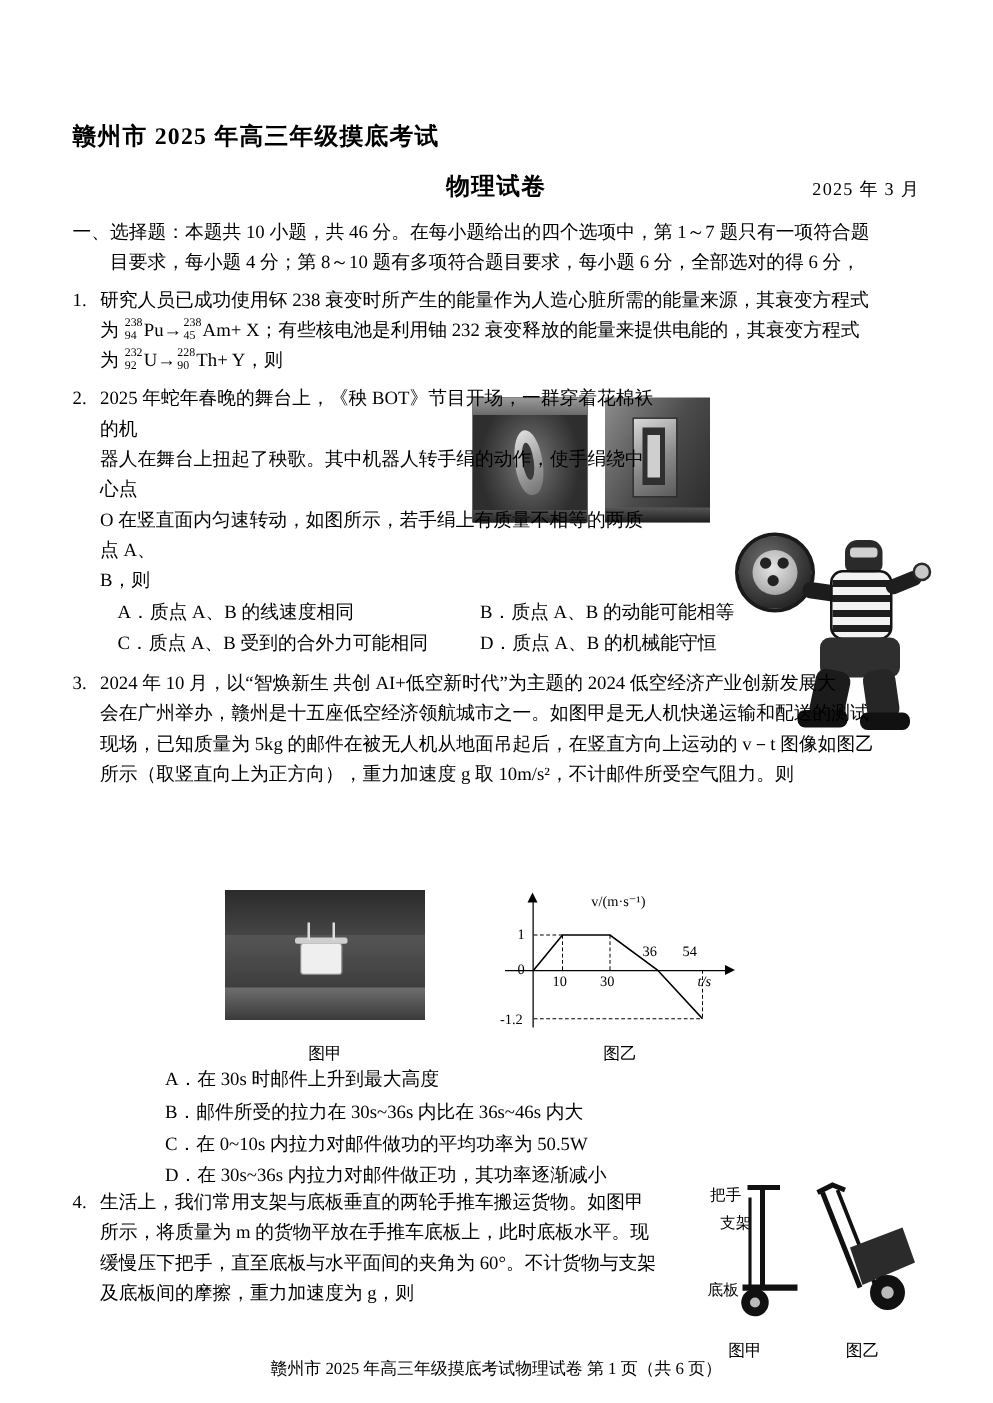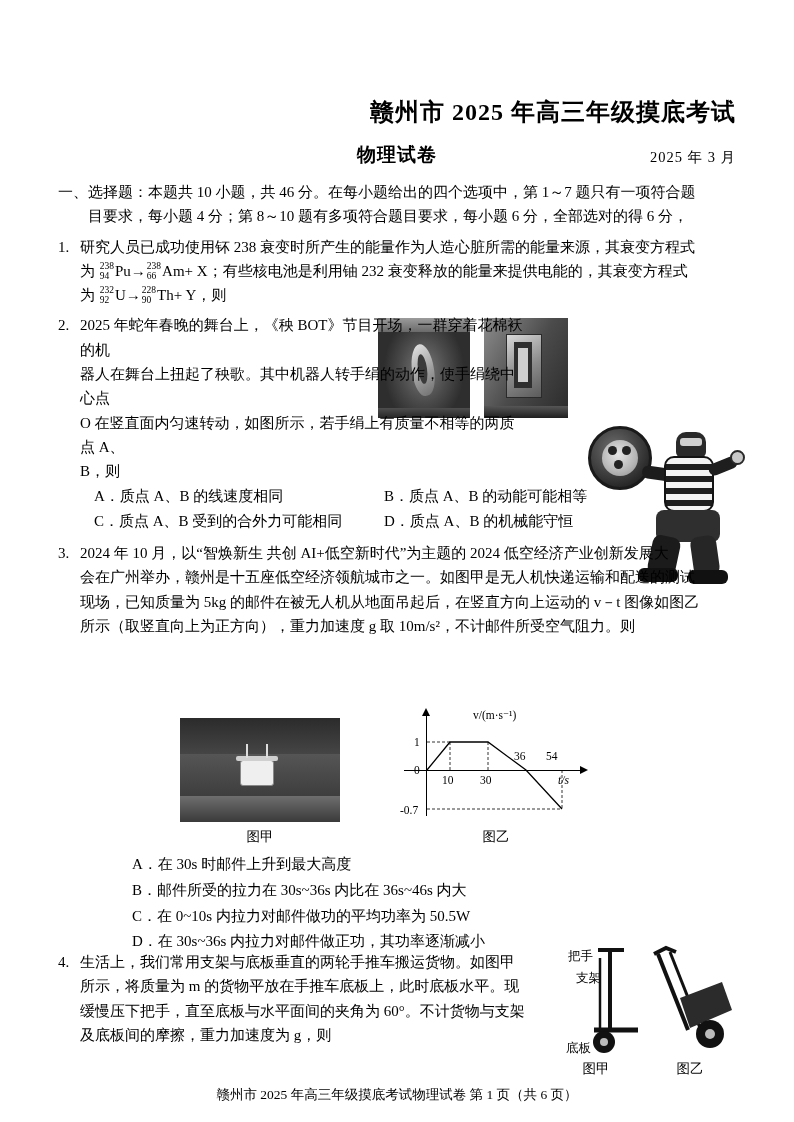--- a/index.html
+++ b/index.html
@@ -13,22 +13,22 @@
     position: relative;
     overflow: hidden;
   }
   .page {
     position: relative;
     width: 794px;
     height: 1122px;
     padding: 60px 58px 30px 58px;
   }
   .doc-title {
-    text-align: right;
-    font-size: 24px;
+    text-align: left;
+    font-size: 19px;
     font-weight: bold;
     letter-spacing: 1px;
     margin-top: 36px;
     margin-bottom: 14px;
   }
   .doc-subtitle {
     text-align: center;
     font-size: 19px;
     font-weight: bold;
     letter-spacing: 1px;
@@ -82,21 +82,21 @@
     top: -0.5px;
   }
 
   
   .fig {
     position: absolute;
   }
   .cap {
     text-align: center;
     font-size: 13.5px;
-    margin-top: 6px;
+    margin-top: 18px;
   }
   .photo {
     background: #d8d8d8;
     position: relative;
     overflow: hidden;
   }
   .footer {
     position: absolute;
     left: 0; right: 0;
     bottom: 18px;
@@ -126,21 +126,21 @@
     <span class="q-num">1.</span>
     <div class="q-indent">
       <div>研究人员已成功使用钚 238 衰变时所产生的能量作为人造心脏所需的能量来源，其衰变方程式</div>
       <div>
         为
         <span class="nuc">
           <span style="display:block;">238</span>
           <span style="display:block;">94</span>
         </span><span style="font-size:15px;">Pu</span><span style="font-size:15px;">→</span><span class="nuc">
           <span style="display:block;">238</span>
-          <span style="display:block;">66</span>
+          <span style="display:block;">45</span>
         </span><span style="font-size:15px;">Am</span><span style="font-size:15px;">+ X</span>；有些核电池是利用铀 232 衰变释放的能量来提供电能的，其衰变方程式
       </div>
       <div>
         为
         <span class="nuc">
           <span style="display:block;">232</span>
           <span style="display:block;">92</span>
         </span><span style="font-size:15px;">U</span><span style="font-size:15px;">→</span><span class="nuc">
           <span style="display:block;">228</span>
           <span style="display:block;">90</span>
@@ -255,21 +255,21 @@
           <div style="position:absolute;left:8px;top:58px;width:178px;height:1.4px;background:#000;"></div>
 
           <div style="position:absolute;left:184px;top:54px;width:0;height:0;border-top:4.5px solid transparent;border-bottom:4.5px solid transparent;border-left:8px solid #000;"></div>
 
           <div style="position:absolute;left:36px;top:-4px;font-size:11.5px;margin-left:41px;">v/(m·s⁻¹)</div>
 
           <div style="position:absolute;left:162px;top:62px;font-size:11.5px;font-style:italic;">t/s</div>
 
           <div style="position:absolute;left:18px;top:24px;font-size:11.5px;">1</div>
           <div style="position:absolute;left:18px;top:52px;font-size:11.5px;">0</div>
-          <div style="position:absolute;left:4px;top:92px;font-size:11.5px;">-0.7</div>
+          <div style="position:absolute;left:4px;top:92px;font-size:11.5px;">-1.2</div>
 
           <div style="position:absolute;left:46px;top:62px;font-size:11.5px;">10</div>
           <div style="position:absolute;left:84px;top:62px;font-size:11.5px;">30</div>
           <div style="position:absolute;left:118px;top:38px;font-size:11.5px;">36</div>
           <div style="position:absolute;left:150px;top:38px;font-size:11.5px;">54</div>
 
           <svg width="200" height="110" style="position:absolute;left:0;top:0;">
             <polyline points="31,58 54,30 92,30 130,58 166,97" fill="none" stroke="#000" stroke-width="1.3"></polyline>
             <line x1="31" y1="30" x2="54" y2="30" stroke="#000" stroke-width="0.8" stroke-dasharray="3,2"></line>
             <line x1="54" y1="30" x2="54" y2="58" stroke="#000" stroke-width="0.8" stroke-dasharray="3,2"></line>
@@ -297,21 +297,21 @@
       <div>所示，将质量为 m 的货物平放在手推车底板上，此时底板水平。现</div>
       <div>缓慢压下把手，直至底板与水平面间的夹角为 60°。不计货物与支架</div>
       <div>及底板间的摩擦，重力加速度为 g，则</div>
     </div>
   </div>
 
   <div class="fig" style="left:540px; top:930px; width:210px; height:150px;">
 
     <div style="position:absolute;left:28px;top:18px;font-size:12.5px;">把手</div>
     <div style="position:absolute;left:36px;top:40px;font-size:12.5px;">支架</div>
-    <div style="position:absolute;left:26px;top:110px;font-size:12.5px;">底板</div>
+    <div style="position:absolute;left:26px;top:94px;font-size:12.5px;">底板</div>
 
     <svg width="96" height="120" style="position:absolute;left:14px;top:14px;">
       <line x1="56" y1="6" x2="56" y2="86" stroke="#111" stroke-width="4"></line>
       <line x1="44" y1="6" x2="70" y2="6" stroke="#111" stroke-width="4"></line>
       <line x1="46" y1="14" x2="46" y2="84" stroke="#111" stroke-width="2.5"></line>
       <line x1="40" y1="86" x2="84" y2="86" stroke="#111" stroke-width="5"></line>
       <circle cx="50" cy="98" r="11" fill="#111"></circle>
       <circle cx="50" cy="98" r="4" fill="#bbb"></circle>
     </svg>
     <div class="cap" style="position:absolute;left:16px;top:124px;width:80px;">图甲</div>

